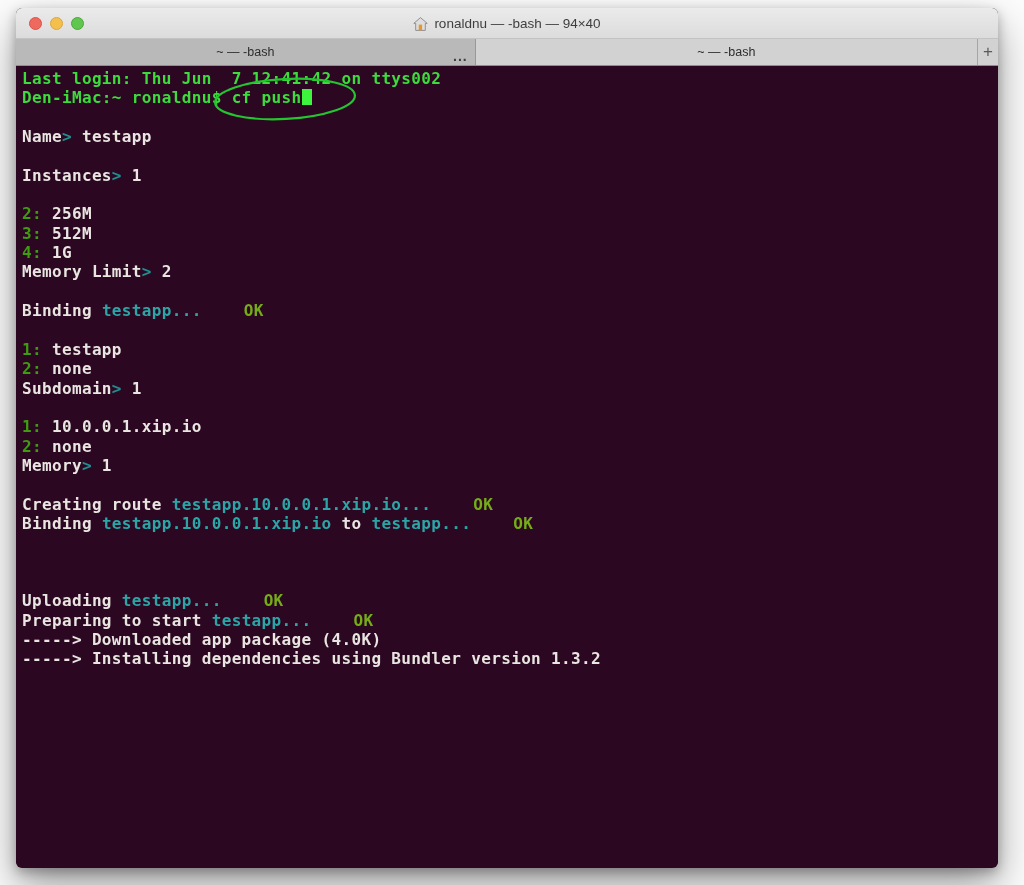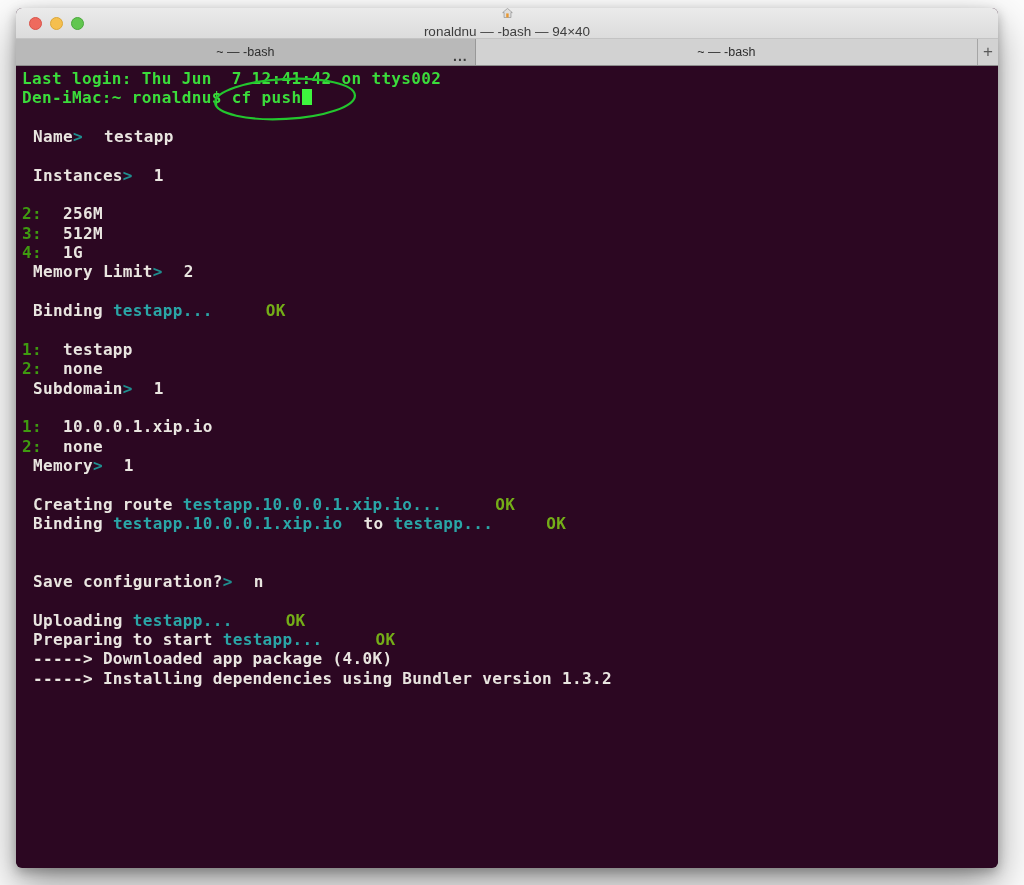--- a/index.html
+++ b/index.html
@@ -23,21 +23,21 @@
     border-radius:6px 6px 0 0;
   }
   .lights { position:absolute; left:13px; top:9px; display:flex; gap:8px; }
   .light { width:13px; height:13px; border-radius:50%; }
   .light.red    { background:#ee6a5e; border:1px solid #d9534a; }
   .light.yellow { background:#f5bf4e; border:1px solid #dca738; }
   .light.green  { background:#61c64f; border:1px solid #4aa73c; }
   .titletext {
     position:absolute; left:0; right:0; top:0; height:31px;
     display:flex; align-items:center; justify-content:center; gap:6px;
-    font-size:13.5px; color:#3e3e3e; font-weight:400;flex-direction:column;
+    font-size:13.5px; color:#3e3e3e; font-weight:400;
   }
 
   
   .tabbar { display:flex; height:27px; background:#d2d2d2; border-bottom:1px solid #8d8d8d;gap:32px; }
   .tab {
     position:relative; display:flex; align-items:center; justify-content:center;
     font-size:12.5px; color:#2d2d2d;
   }
   .tab.active   { flex:492 0 0; background:#b9b9b9; border-right:1px solid #989898; }
   .tab.inactive { flex:469 0 0; background:#d2d2d2; }
@@ -55,21 +55,21 @@
   .terminal {
     position:relative; height:801px; overflow:hidden;
     background:var(--terminal-bg);
     border-radius:0 0 6px 6px;
     padding:3px 0 0 6px;
     font-family:"DejaVu Sans Mono", monospace;
     font-size:16px; font-weight:bold; letter-spacing:.35px; line-height:19.35px;
     cursor:text;
   }
   .tline { height:19.35px; white-space:pre; }
-  .c-default { color:var(--text-default);margin-left:11px; }
+  .c-default { color:var(--text-default); }
   .c-green   { color:var(--text-green); }
   .c-cyan    { color:var(--text-cyan); }
   .c-arrow   { color:var(--text-arrow); }
   .c-num     { color:var(--text-list-num); }
   .c-ok      { color:var(--text-ok);margin-left:32px; }
   .c-cursor  {
     display:inline-block; width:10px; height:16px;
     background:var(--cursor-green); vertical-align:-2px;
   }
 
@@ -130,21 +130,20 @@
         <div class="tline"><span class="c-default">Subdomain</span><span class="c-arrow">&gt;</span><span class="c-default"> 1</span></div>
         <div class="tline"></div>
         <div class="tline"><span class="c-num">1:</span><span class="c-default"> 10.0.0.1.xip.io</span></div>
         <div class="tline"><span class="c-num">2:</span><span class="c-default"> none</span></div>
         <div class="tline"><span class="c-default">Memory</span><span class="c-arrow">&gt;</span><span class="c-default"> 1</span></div>
         <div class="tline"></div>
         <div class="tline"><span class="c-default">Creating route </span><span class="c-cyan">testapp.10.0.0.1.xip.io...</span><span class="c-default"> </span><span class="c-ok">OK</span></div>
         <div class="tline"><span class="c-default">Binding </span><span class="c-cyan">testapp.10.0.0.1.xip.io</span><span class="c-default"> to </span><span class="c-cyan">testapp...</span><span class="c-default"> </span><span class="c-ok">OK</span></div>
         <div class="tline"></div>
         <div class="tline"></div>
-        <div class="tline"><span class="c-default">Save configuration?</span><span class="c-arrow">&gt;</span><span class="c-default"> n</span></div>
         <div class="tline"></div>
         <div class="tline"><span class="c-default">Uploading </span><span class="c-cyan">testapp...</span><span class="c-default"> </span><span class="c-ok">OK</span></div>
         <div class="tline"><span class="c-default">Preparing to start </span><span class="c-cyan">testapp...</span><span class="c-default"> </span><span class="c-ok">OK</span></div>
         <div class="tline"><span class="c-default">-----&gt; Downloaded app package (4.0K)</span></div>
         <div class="tline"><span class="c-default">-----&gt; Installing dependencies using Bundler version 1.3.2</span></div>
         <svg class="annotation-svg" width="150" height="48">
         <ellipse cx="74" cy="24" rx="70" ry="20" fill="none" stroke="var(--annotation-green)" stroke-width="2.2" transform="rotate(-3 74 24)"></ellipse>
       </svg>
     </div>
 

